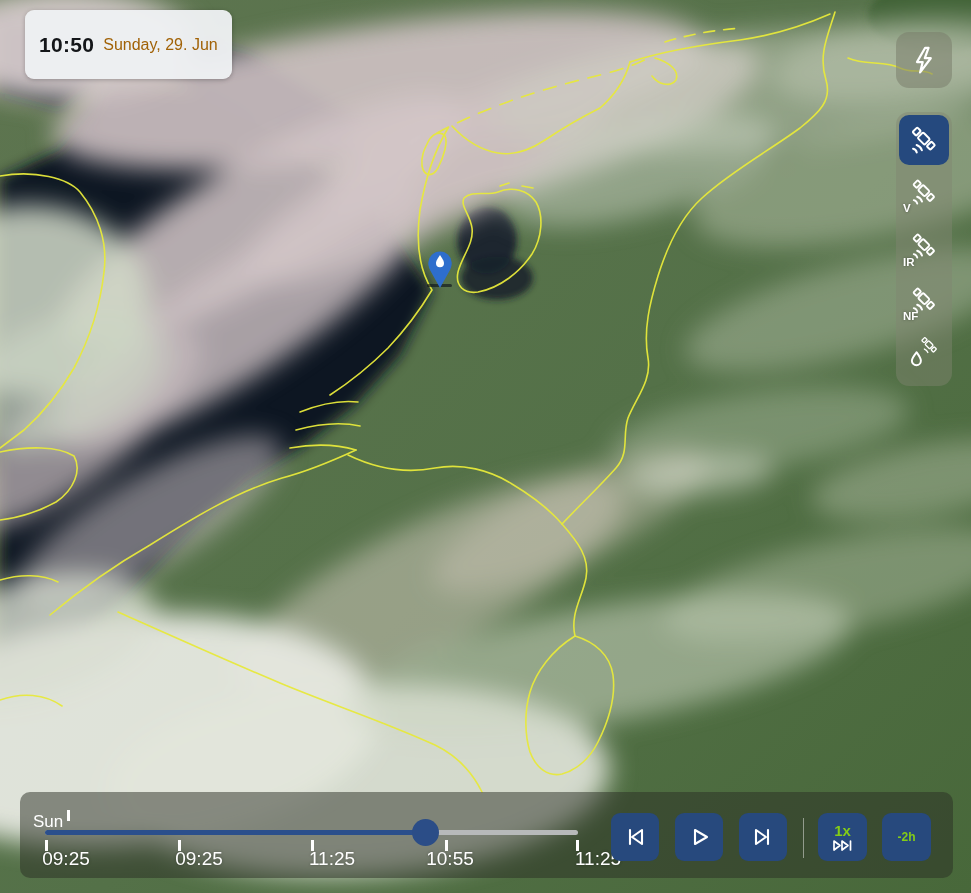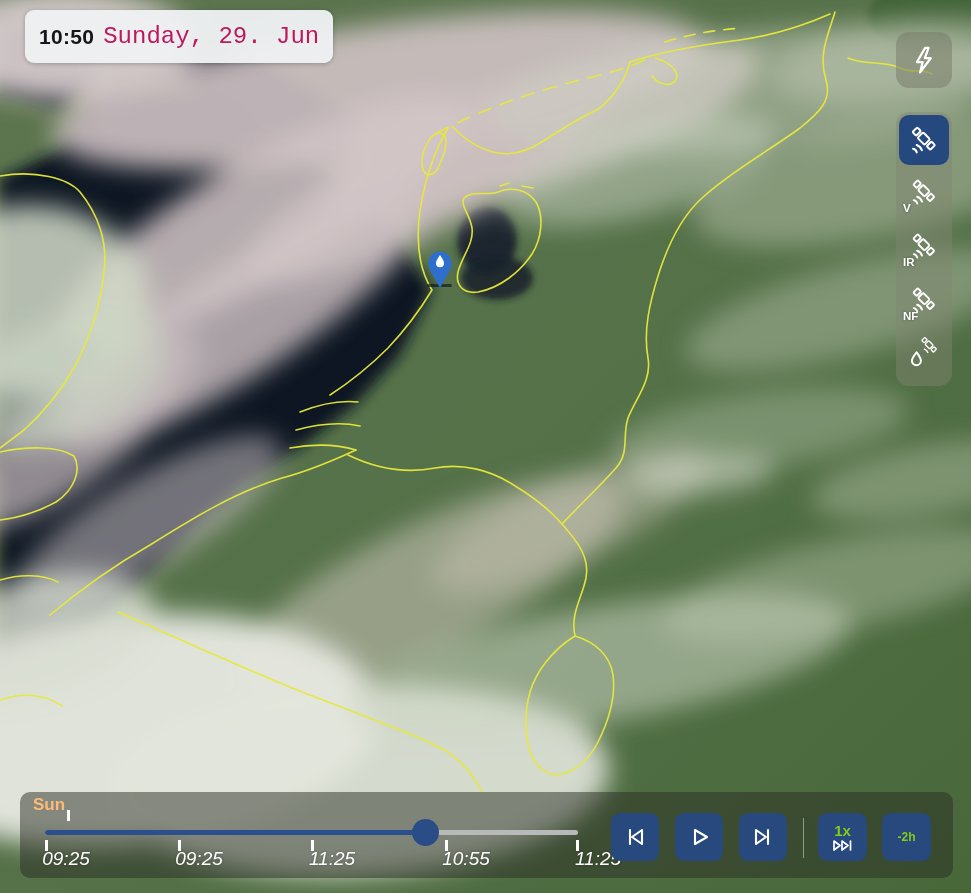--- a/index.html
+++ b/index.html
@@ -7,25 +7,25 @@
     width:971px;height:893px;position:relative;overflow:hidden;
     font-family:"Liberation Sans", sans-serif;
     background:#4e6c40;
   }
   .map-svg{position:absolute;left:0;top:0;width:971px;height:893px;display:block;}
 
   
   .clock-chip{
     position:absolute;left:25px;top:10px;height:37px;
     background:rgba(238,240,242,0.96);border-radius:9px;
-    display:flex;align-items:center;gap:9px;padding:8px 14px;
+    display:flex;align-items:center;gap:9px;padding:16px 14px;
     box-shadow:0 1px 4px rgba(0,0,0,0.25);
   }
   .clock-time{font-size:21px;font-weight:700;color:#141619;letter-spacing:.3px;}
-  .clock-date{font-size:24px;color:#be185d;font-family:Liberation Mono, monospace;}
+  .clock-date{font-size:16px;color:#a16207;}
 
   
   .lightning-btn{
     position:absolute;right:19px;top:32px;width:56px;height:56px;border-radius:13px;
     background:rgba(122,126,108,0.55);
     display:flex;align-items:center;justify-content:center;color:#fff;cursor:pointer;
   }
   .layer-panel{
     position:absolute;right:19px;top:112px;width:56px;height:274px;border-radius:13px;
     background:rgba(128,132,114,0.45);
@@ -43,32 +43,31 @@
   .layer-label{
     position:absolute;left:7px;bottom:5px;font-size:11.5px;font-weight:700;color:#fff;
     text-shadow:0 0 3px rgba(0,0,0,0.45);
   }
 
   
   .control-bar{
     position:absolute;left:20px;top:792px;width:933px;height:86px;border-radius:10px;
     background:rgba(42,46,36,0.50);
   }
-  .day-label{position:absolute;left:13px;top:3px;font-size:17px;color:#fdba74;font-weight:bold;}
+  .day-label{position:absolute;left:13px;top:20px;font-size:17px;color:#ffffff;}
   .slider{position:absolute;left:25px;top:25px;width:533px;height:34px;cursor:pointer;}
   .track{position:absolute;left:0;top:13px;width:533px;height:5px;border-radius:3px;}
   .track-fill{position:absolute;left:0;top:13px;height:5px;border-radius:3px 0 0 3px;}
   .handle{position:absolute;top:2px;width:27px;height:27px;border-radius:50%;cursor:grab;}
   .tick-day{position:absolute;width:2.5px;height:11px;background:#fff;top:-7px;}
   .tick{position:absolute;width:2.5px;height:11px;background:#fff;top:23px;}
   .tick-labels{position:absolute;left:25px;top:56px;width:533px;height:24px;}
   .tick-label{
     position:absolute;transform:translateX(-50%);font-size:19px;color:#fff;white-space:nowrap;
     text-shadow:0 0 3px rgba(0,0,0,0.3);
-    font-style:italic;
   }
   .ctl-btn{
     position:absolute;top:21px;width:48px;height:48px;border-radius:9px;
     display:flex;align-items:center;justify-content:center;color:#84cc16;cursor:pointer;
     flex-direction:column;
   }
   .ctl-divider{position:absolute;left:783px;top:26px;width:1px;height:40px;background:rgba(255,255,255,0.45);}
   .speed-top{font-size:15px;font-weight:700;line-height:15px;margin-top:2px;}
   .offset-text{font-size:12px;font-weight:700;}
 </style>
@@ -271,21 +270,21 @@
     <div class="tick" style="left:266px;"></div>
     <div class="tick" style="left:400px;"></div>
     <div class="tick" style="left:531px;"></div>
     <div class="handle" id="slider-handle" style="background: rgb(43, 77, 135); left: 366.529px;"></div>
   </div>
 
   <div class="tick-labels">
     <span class="tick-label" style="left:21px">09:25</span>
     <span class="tick-label" style="left:154px">09:25</span>
     <span class="tick-label" style="left:287px">11:25</span>
-    <span class="tick-label" style="left:421px">10:55</span>
+    <span class="tick-label" style="left:405px">10:55</span>
     <span class="tick-label" style="left:553px">11:25</span>
   </div>
 
   <div class="ctl-btn btn-blue" style="left: 591px; background: rgb(39, 73, 125);">
     <svg width="32" height="32" viewBox="0 0 32 32" fill="none" stroke="#fff" stroke-width="2.1" stroke-linejoin="round" stroke-linecap="round">
       <path d="M11,9 V23"></path>
         <path d="M23,9 L13,16 L23,23 Z"></path>
     </svg>
   </div>
   <div class="ctl-btn btn-blue" style="left: 655px; background: rgb(39, 73, 125);">

